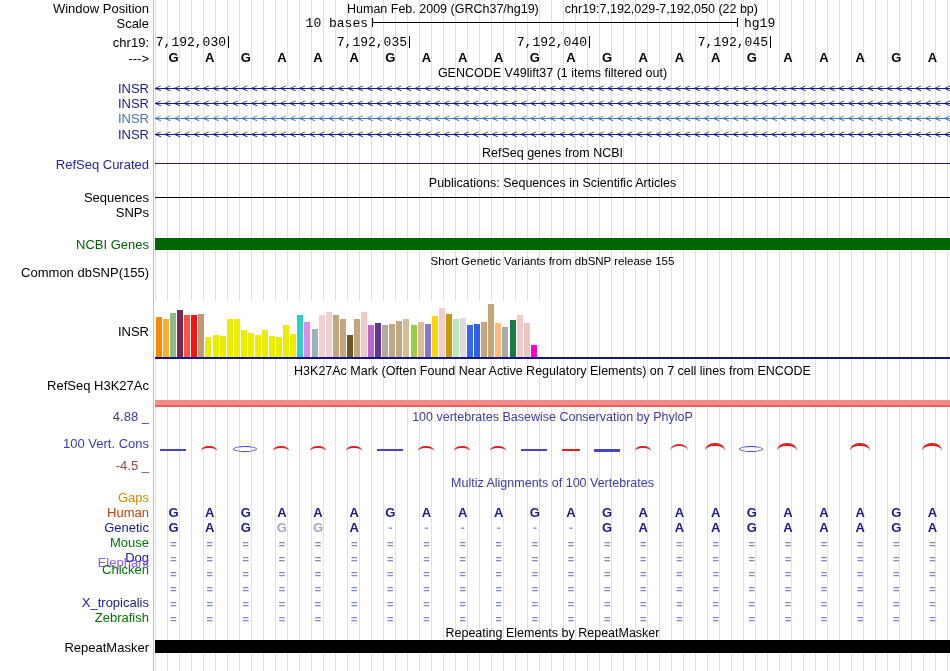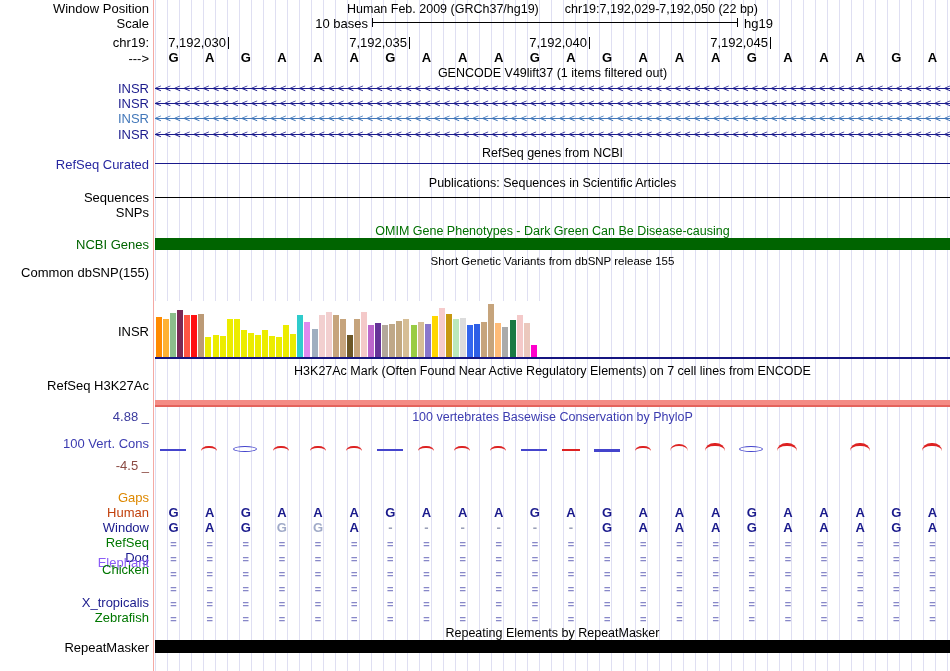--- a/index.html
+++ b/index.html
@@ -12,21 +12,21 @@
   .hdr{position:absolute;left:155px;width:795px;text-align:center;font-size:12.5px;line-height:13px;white-space:nowrap;}
   .hline{position:absolute;left:155px;width:795px;height:1px;}
   .bar-strip{position:absolute;left:155px;width:795px;}
   .titlebar{position:absolute;left:155px;width:795px;top:2px;display:flex;justify-content:center;gap:26px;font-size:12.5px;}
   .generow{position:absolute;left:155px;width:795px;height:13px;overflow:hidden;white-space:nowrap;
     font-size:11px;letter-spacing:3.2px;line-height:13px;}
   .generow .chev{position:relative;z-index:2;}
   .generow::before{content:"";position:absolute;left:0;top:6px;width:100%;height:1px;background:currentColor;}
   .scalebracket{position:absolute;height:9px;border-left:1px solid #000;border-right:1px solid #000;
     background:linear-gradient(#000,#000) center/100% 1px no-repeat;}
-  .postick{position:absolute;white-space:nowrap;font-size:13px;}
+  .postick{position:absolute;white-space:nowrap;font-size:13px;font-family:Liberation Mono, monospace;}
   .postick .tick{display:inline-block;width:1px;height:12px;background:#000;margin-left:2px;vertical-align:-2px;}
   .basecell{position:absolute;width:37px;text-align:center;font-size:13px;line-height:14px;}
   .gtexbox{position:absolute;left:155px;top:301px;width:386px;height:56px;background:#fff;}
   .gtexbar{position:absolute;bottom:0;width:6px;}
   .mark{position:absolute;box-sizing:border-box;}
   .eqcell{position:absolute;width:37px;text-align:center;font-size:11px;line-height:12px;letter-spacing:0;}
 </style>
 </head>
 <body>
 
@@ -93,21 +93,20 @@
 
   <div class="hdr" style="top:147px">RefSeq genes from NCBI</div>
   <div class="lbl" style="top:158px;color:#2626a0">RefSeq Curated</div>
   <div class="hline" style="top:163px;background:#1a1a8c"></div>
 
   <div class="hdr" style="top:177px">Publications: Sequences in Scientific Articles</div>
   <div class="lbl" style="top:191px">Sequences</div>
   <div class="hline" style="top:197px;background:#000"></div>
   <div class="lbl" style="top:206px">SNPs</div>
 
-  <div class="hdr" style="top:225px;color:#007000">OMIM Gene Phenotypes - Dark Green Can Be Disease-causing</div>
   <div class="lbl" style="top:238px;color:#006400">NCBI Genes</div>
   <div class="bar-strip" style="top:238px;height:12px;background:#006400"></div>
 
   <div class="hdr" style="top:255px;font-size:11.5px">Short Genetic Variants from dbSNP release 155</div>
   <div class="lbl" style="top:266px">Common dbSNP(155)</div>
 
   <div class="lbl" style="top:325px">INSR</div>
   <div class="gtexbox"></div>
   <div id="gtex-bars">
       <div class="gtexbar" style="left: 156px; top: 317px; height: 40px; background: rgb(255, 138, 0); position: absolute;"></div>
@@ -191,20 +190,21 @@
       <div class="mark" style="position: absolute; width: 26px; height: 3px; background: rgb(68, 68, 204); left: 593.75px; top: 449px;"></div>
       <div class="mark" style="position: absolute; width: 16px; height: 5.5px; border-top: 2.1px solid rgb(221, 34, 34); border-radius: 50% 50% 0px 0px / 100% 100% 0px 0px; left: 634.89px; top: 445.5px;"></div>
       <div class="mark" style="position: absolute; width: 18px; height: 7px; border-top: 2.7px solid rgb(221, 34, 34); border-radius: 50% 50% 0px 0px / 100% 100% 0px 0px; left: 670.03px; top: 444px;"></div>
       <div class="mark" style="position: absolute; width: 20px; height: 8.5px; border-top: 3.3px solid rgb(221, 34, 34); border-radius: 50% 50% 0px 0px / 100% 100% 0px 0px; left: 705.17px; top: 442.5px;"></div>
       <div class="mark" style="position: absolute; width: 24px; height: 6px; border: 1.5px solid rgb(68, 68, 204); border-radius: 50%; left: 739.31px; top: 446px;"></div>
       <div class="mark" style="position: absolute; width: 20px; height: 8.5px; border-top: 3.3px solid rgb(221, 34, 34); border-radius: 50% 50% 0px 0px / 100% 100% 0px 0px; left: 777.45px; top: 442.5px;"></div>
       <div class="mark" style="position: absolute; width: 20px; height: 8.5px; border-top: 3.3px solid rgb(221, 34, 34); border-radius: 50% 50% 0px 0px / 100% 100% 0px 0px; left: 849.73px; top: 442.5px;"></div>
       <div class="mark" style="position: absolute; width: 20px; height: 8.5px; border-top: 3.3px solid rgb(221, 34, 34); border-radius: 50% 50% 0px 0px / 100% 100% 0px 0px; left: 922.01px; top: 442.5px;"></div>
     </div>
 
+  <div class="hdr" style="top:477px;color:#3b3bb0">Multiz Alignments of 100 Vertebrates</div>
   <div class="lbl" style="top:491px;color:#dd8800">Gaps</div>
   <div id="align-rows">
       <div class="lbl" style="top: 506px; color: #c2410c;">Human</div>
       <div class="basecell" style="left: 155px; top: 506px; color: rgb(26, 26, 140); font-weight: bold;">G</div>
       <div class="basecell" style="left: 191.14px; top: 506px; color: rgb(26, 26, 140); font-weight: bold;">A</div>
       <div class="basecell" style="left: 227.28px; top: 506px; color: rgb(26, 26, 140); font-weight: bold;">G</div>
       <div class="basecell" style="left: 263.42px; top: 506px; color: rgb(26, 26, 140); font-weight: bold;">A</div>
       <div class="basecell" style="left: 299.56px; top: 506px; color: rgb(26, 26, 140); font-weight: bold;">A</div>
       <div class="basecell" style="left: 335.7px; top: 506px; color: rgb(26, 26, 140); font-weight: bold;">A</div>
       <div class="basecell" style="left: 371.84px; top: 506px; color: rgb(26, 26, 140); font-weight: bold;">G</div>
@@ -216,21 +216,21 @@
       <div class="basecell" style="left: 588.68px; top: 506px; color: rgb(26, 26, 140); font-weight: bold;">G</div>
       <div class="basecell" style="left: 624.82px; top: 506px; color: rgb(26, 26, 140); font-weight: bold;">A</div>
       <div class="basecell" style="left: 660.96px; top: 506px; color: rgb(26, 26, 140); font-weight: bold;">A</div>
       <div class="basecell" style="left: 697.1px; top: 506px; color: rgb(26, 26, 140); font-weight: bold;">A</div>
       <div class="basecell" style="left: 733.24px; top: 506px; color: rgb(26, 26, 140); font-weight: bold;">G</div>
       <div class="basecell" style="left: 769.38px; top: 506px; color: rgb(26, 26, 140); font-weight: bold;">A</div>
       <div class="basecell" style="left: 805.52px; top: 506px; color: rgb(26, 26, 140); font-weight: bold;">A</div>
       <div class="basecell" style="left: 841.66px; top: 506px; color: rgb(26, 26, 140); font-weight: bold;">A</div>
       <div class="basecell" style="left: 877.8px; top: 506px; color: rgb(26, 26, 140); font-weight: bold;">G</div>
       <div class="basecell" style="left: 913.94px; top: 506px; color: rgb(26, 26, 140); font-weight: bold;">A</div>
-      <div class="lbl" style="top: 521px; color: rgb(26, 26, 140);">Window</div>
+      <div class="lbl" style="top: 521px; color: rgb(26, 26, 140);">Genetic</div>
       <div class="basecell" style="left: 155px; top: 521px; color: rgb(26, 26, 140); font-weight: bold;">G</div>
       <div class="basecell" style="left: 191.14px; top: 521px; color: rgb(26, 26, 140); font-weight: bold;">A</div>
       <div class="basecell" style="left: 227.28px; top: 521px; color: rgb(26, 26, 140); font-weight: bold;">G</div>
       <div class="basecell" style="left: 263.42px; top: 521px; color: rgb(160, 170, 200); font-weight: bold;">G</div>
       <div class="basecell" style="left: 299.56px; top: 521px; color: rgb(160, 170, 200); font-weight: bold;">G</div>
       <div class="basecell" style="left: 335.7px; top: 521px; color: rgb(26, 26, 140); font-weight: bold;">A</div>
       <div class="basecell" style="left: 371.84px; top: 521px; color: rgb(154, 160, 184); font-weight: bold;">-</div>
       <div class="basecell" style="left: 407.98px; top: 521px; color: rgb(154, 160, 184); font-weight: bold;">-</div>
       <div class="basecell" style="left: 444.12px; top: 521px; color: rgb(154, 160, 184); font-weight: bold;">-</div>
       <div class="basecell" style="left: 480.26px; top: 521px; color: rgb(154, 160, 184); font-weight: bold;">-</div>
@@ -239,21 +239,21 @@
       <div class="basecell" style="left: 588.68px; top: 521px; color: rgb(26, 26, 140); font-weight: bold;">G</div>
       <div class="basecell" style="left: 624.82px; top: 521px; color: rgb(26, 26, 140); font-weight: bold;">A</div>
       <div class="basecell" style="left: 660.96px; top: 521px; color: rgb(26, 26, 140); font-weight: bold;">A</div>
       <div class="basecell" style="left: 697.1px; top: 521px; color: rgb(26, 26, 140); font-weight: bold;">A</div>
       <div class="basecell" style="left: 733.24px; top: 521px; color: rgb(26, 26, 140); font-weight: bold;">G</div>
       <div class="basecell" style="left: 769.38px; top: 521px; color: rgb(26, 26, 140); font-weight: bold;">A</div>
       <div class="basecell" style="left: 805.52px; top: 521px; color: rgb(26, 26, 140); font-weight: bold;">A</div>
       <div class="basecell" style="left: 841.66px; top: 521px; color: rgb(26, 26, 140); font-weight: bold;">A</div>
       <div class="basecell" style="left: 877.8px; top: 521px; color: rgb(26, 26, 140); font-weight: bold;">G</div>
       <div class="basecell" style="left: 913.94px; top: 521px; color: rgb(26, 26, 140); font-weight: bold;">A</div>
-      <div class="lbl" style="top: 536px; color: rgb(0, 119, 0);">RefSeq</div>
+      <div class="lbl" style="top: 536px; color: rgb(0, 119, 0);">Mouse</div>
       <div class="eqcell" style="left: 155px; top: 538px; color: rgb(135, 135, 200); font-weight: bold;">=</div>
       <div class="eqcell" style="left: 191.14px; top: 538px; color: rgb(135, 135, 200); font-weight: bold;">=</div>
       <div class="eqcell" style="left: 227.28px; top: 538px; color: rgb(135, 135, 200); font-weight: bold;">=</div>
       <div class="eqcell" style="left: 263.42px; top: 538px; color: rgb(135, 135, 200); font-weight: bold;">=</div>
       <div class="eqcell" style="left: 299.56px; top: 538px; color: rgb(135, 135, 200); font-weight: bold;">=</div>
       <div class="eqcell" style="left: 335.7px; top: 538px; color: rgb(135, 135, 200); font-weight: bold;">=</div>
       <div class="eqcell" style="left: 371.84px; top: 538px; color: rgb(135, 135, 200); font-weight: bold;">=</div>
       <div class="eqcell" style="left: 407.98px; top: 538px; color: rgb(135, 135, 200); font-weight: bold;">=</div>
       <div class="eqcell" style="left: 444.12px; top: 538px; color: rgb(135, 135, 200); font-weight: bold;">=</div>
       <div class="eqcell" style="left: 480.26px; top: 538px; color: rgb(135, 135, 200); font-weight: bold;">=</div>

